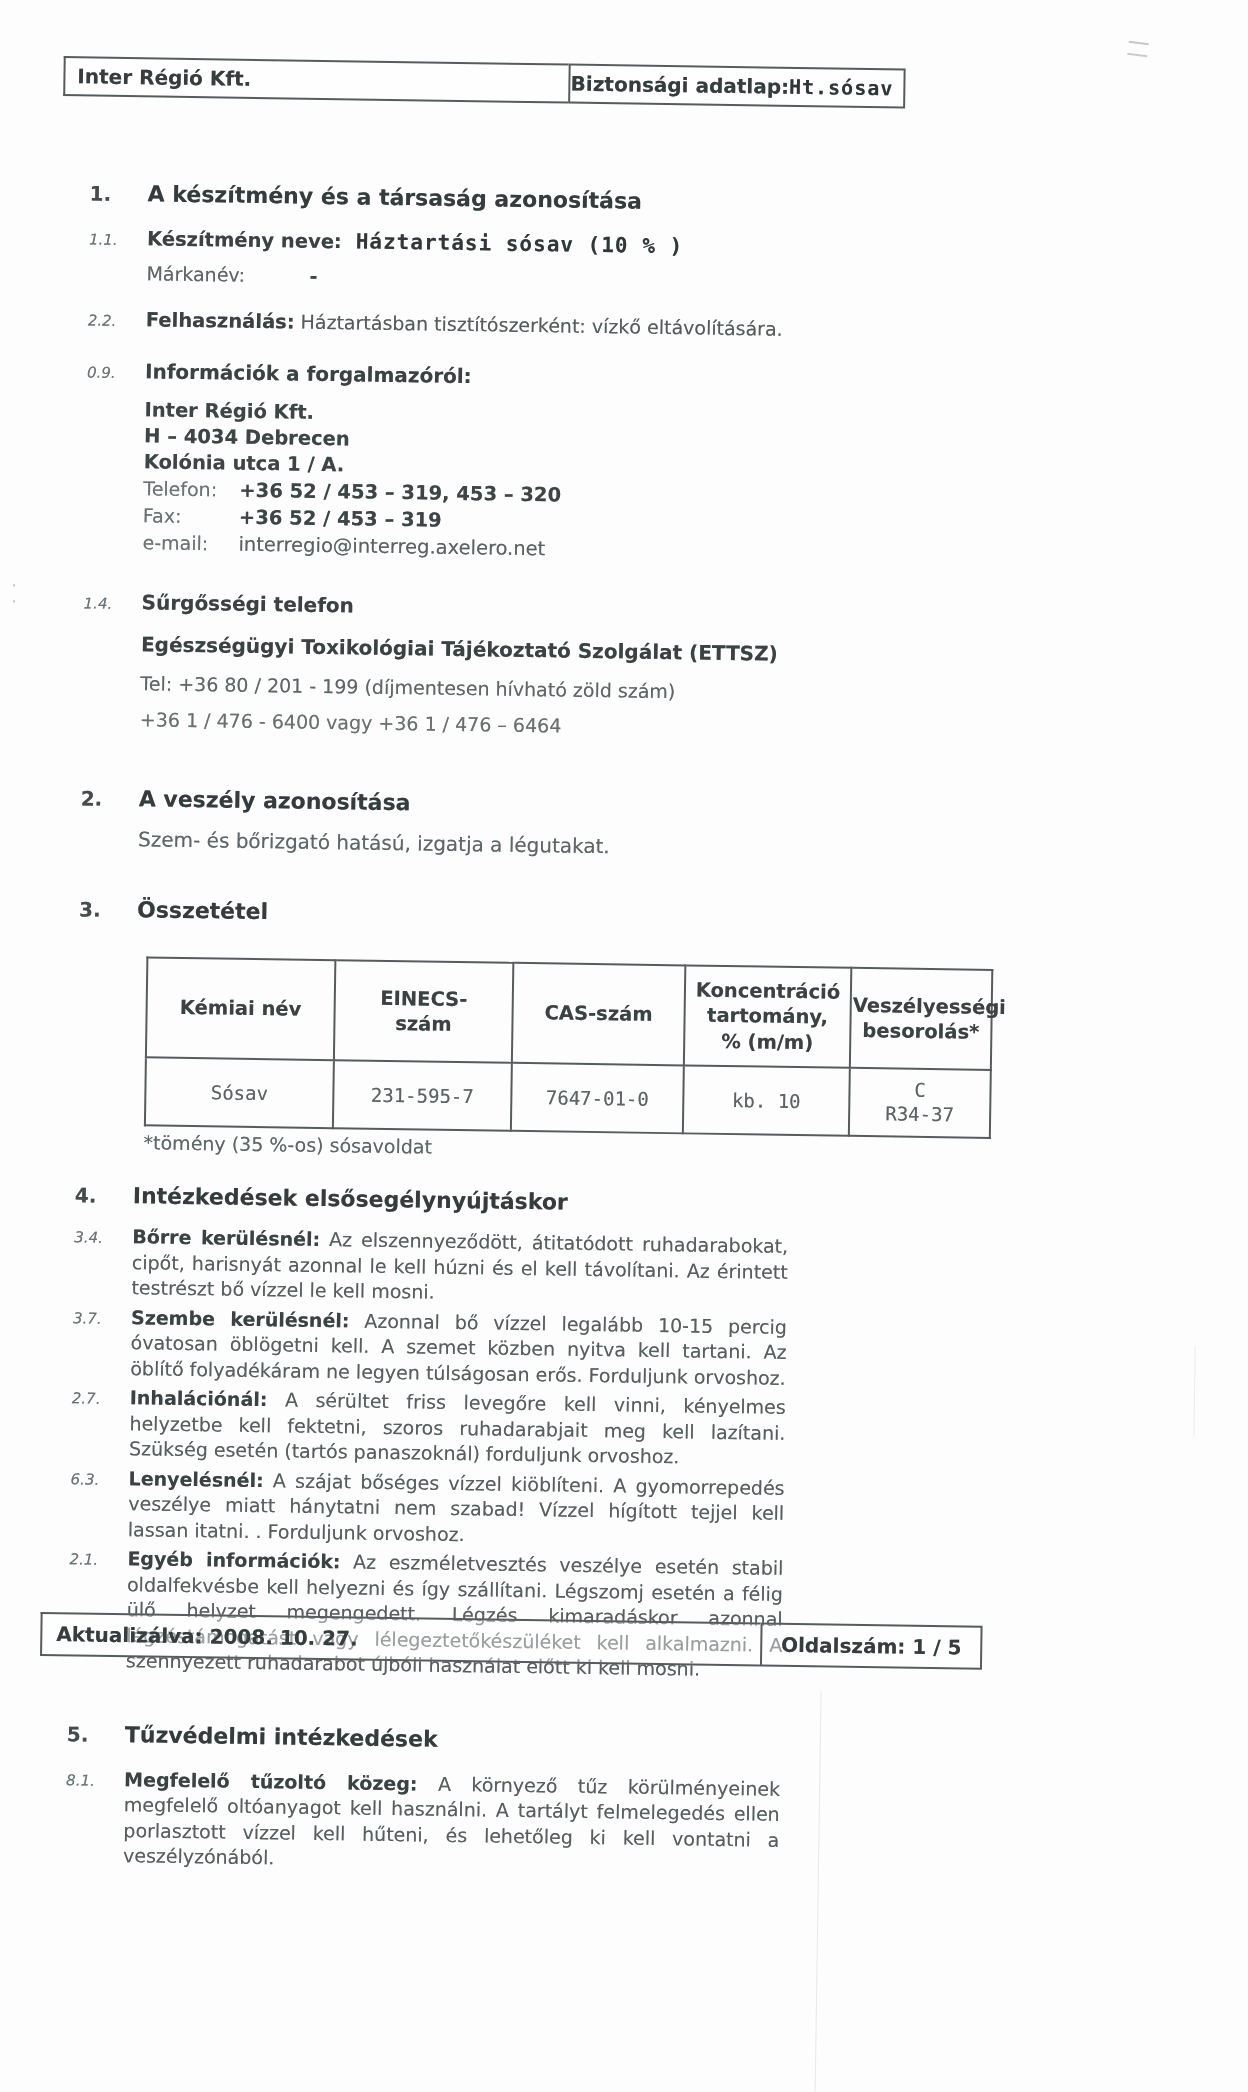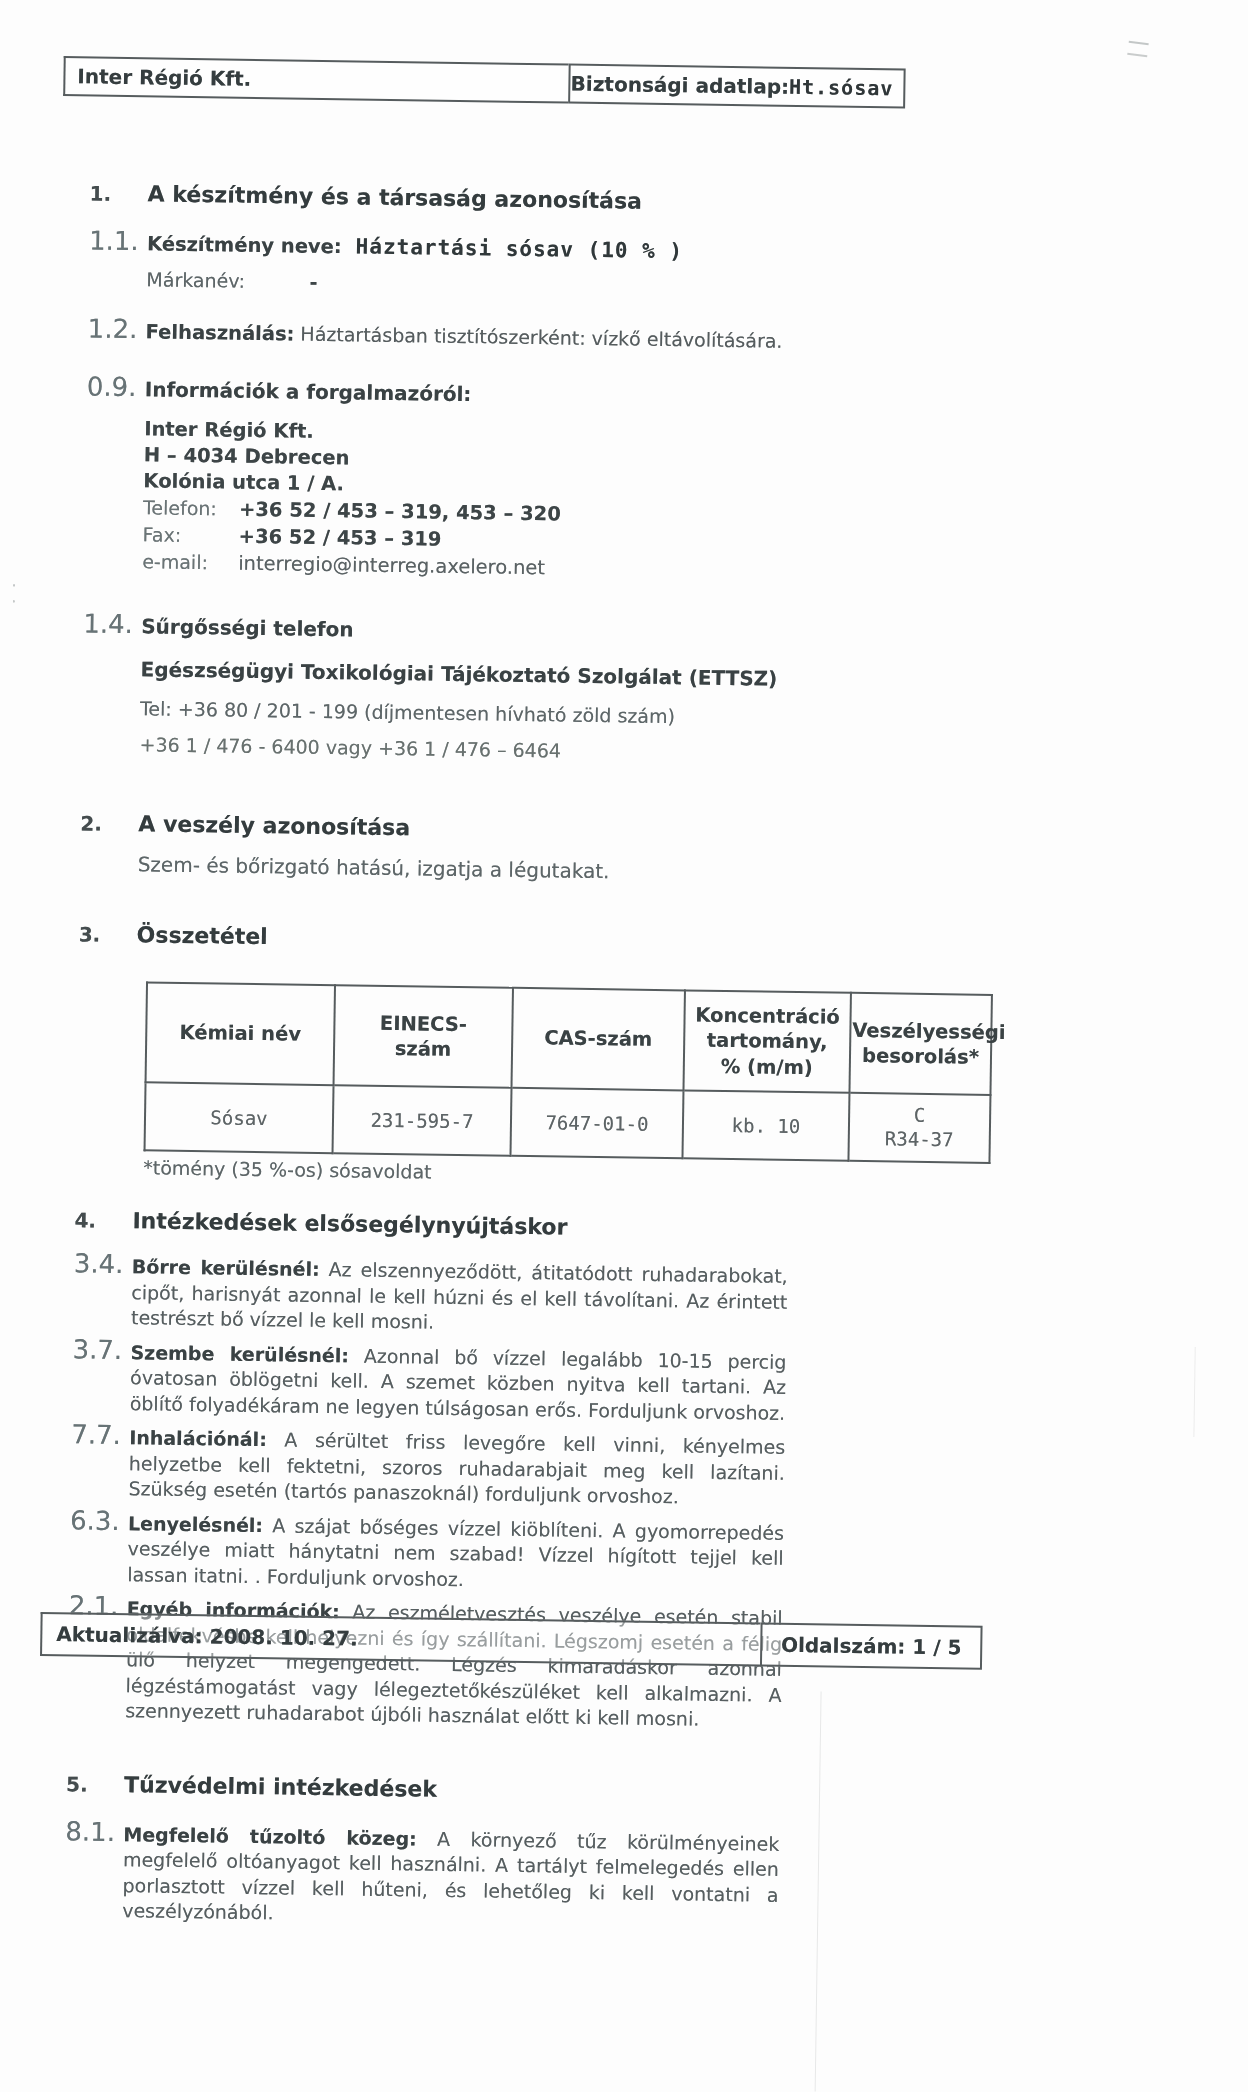--- a/index.html
+++ b/index.html
@@ -28,21 +28,21 @@
   .hdr-txt{font-size:20px;font-weight:bold;color:#353d3f;}
   .mono{font-family:"DejaVu Sans Mono",monospace;}
   .hdr-code{font-size:20px;font-weight:bold;color:#2f3638;letter-spacing:1px;}
 
   
   .sec{display:flex;align-items:baseline;}
   .snum{flex:none;width:58px;margin-left:28px;font-size:20px;color:#5e6a6d;}
   .snum.b{font-weight:bold;color:#444c4e;}
   .stitle{font-size:22px;font-weight:bold;color:#343c3e;}
   .item{display:flex;align-items:baseline;}
-  .inum{flex:none;width:58px;margin-left:28px;font-size:26px;color:#67737 6;}
+  .inum{flex:none;width:58px;margin-left:28px;font-size:15px;color:#67737 6;font-style:italic;}
   .inum{color:#677376;}
   .ilabel{font-size:19.5px;font-weight:bold;color:#3a4244;}
   .ivalue{font-size:19px;color:#555c5e;}
   .prodname{font-family:"DejaVu Sans Mono",monospace;font-size:21px;font-weight:bold;letter-spacing:1px;color:#30383a;margin-left:14px;}
   .indent{margin-left:86px;}
   .addr{font-size:19.5px;line-height:26px;}
   .addr .b{font-weight:bold;color:#3d4547;}
   .clabel{display:inline-block;width:96px;color:#6a7476;font-size:19px;}
   .cval-b{font-weight:bold;color:#3d4547;}
   .cval{color:#5a6264;}
@@ -102,21 +102,21 @@
       <span class="inum">1.1.</span>
       <span class="ilabel">Készítmény neve:</span>
       <span class="prodname">Háztartási sósav (10 % )</span>
     </div>
     <div class="indent" style="margin-top:12px;">
       <span class="light" style="display:inline-block;width:158px;">Márkanév:</span>
       <span class="cval-b" style="font-size:19px;">-</span>
     </div>
 
     <div class="item" style="margin-top:24px;">
-      <span class="inum">1.2.</span>
+      <span class="inum">2.2.</span>
       <span class="ivalue"><span class="ilabel">Felhasználás:</span>
       <span>Háztartásban tisztítószerként: vízkő eltávolítására.</span></span>
     </div>
 
     <div class="item" style="margin-top:28px;">
       <span class="inum">0.9.</span>
       <span class="ilabel" style="font-size:20px;">Információk a forgalmazóról:</span>
     </div>
     <div class="indent addr" style="margin-top:14px;">
       <div class="b">Inter Régió Kft.</div>
@@ -189,21 +189,21 @@
       <span class="inum">3.4.</span>
       <div class="just"><span class="ilabel">Bőrre kerülésnél:</span>
         <span>Az elszennyeződött, átitatódott ruhadarabokat, cipőt, harisnyát azonnal le kell húzni és el kell távolítani. Az érintett testrészt bő vízzel le kell mosni.</span></div>
     </div>
     <div class="item" style="margin-top:4px;">
       <span class="inum">3.7.</span>
       <div class="just"><span class="ilabel">Szembe kerülésnél:</span>
         <span>Azonnal bő vízzel legalább 10-15 percig óvatosan öblögetni kell. A szemet közben nyitva kell tartani. Az öblítő folyadékáram ne legyen túlságosan erős. Forduljunk orvoshoz.</span></div>
     </div>
     <div class="item" style="margin-top:4px;">
-      <span class="inum">7.7.</span>
+      <span class="inum">2.7.</span>
       <div class="just"><span class="ilabel">Inhalációnál:</span>
         <span>A sérültet friss levegőre kell vinni, kényelmes helyzetbe kell fektetni, szoros ruhadarabjait meg kell lazítani. Szükség esetén (tartós panaszoknál) forduljunk orvoshoz.</span></div>
     </div>
     <div class="item" style="margin-top:4px;">
       <span class="inum">6.3.</span>
       <div class="just"><span class="ilabel">Lenyelésnél:</span>
         <span>A szájat bőséges vízzel kiöblíteni. A gyomorrepedés veszélye miatt hánytatni nem szabad! Vízzel hígított tejjel kell lassan itatni. . Forduljunk orvoshoz.</span></div>
     </div>
     <div class="item" style="margin-top:4px;">
       <span class="inum">2.1.</span>

